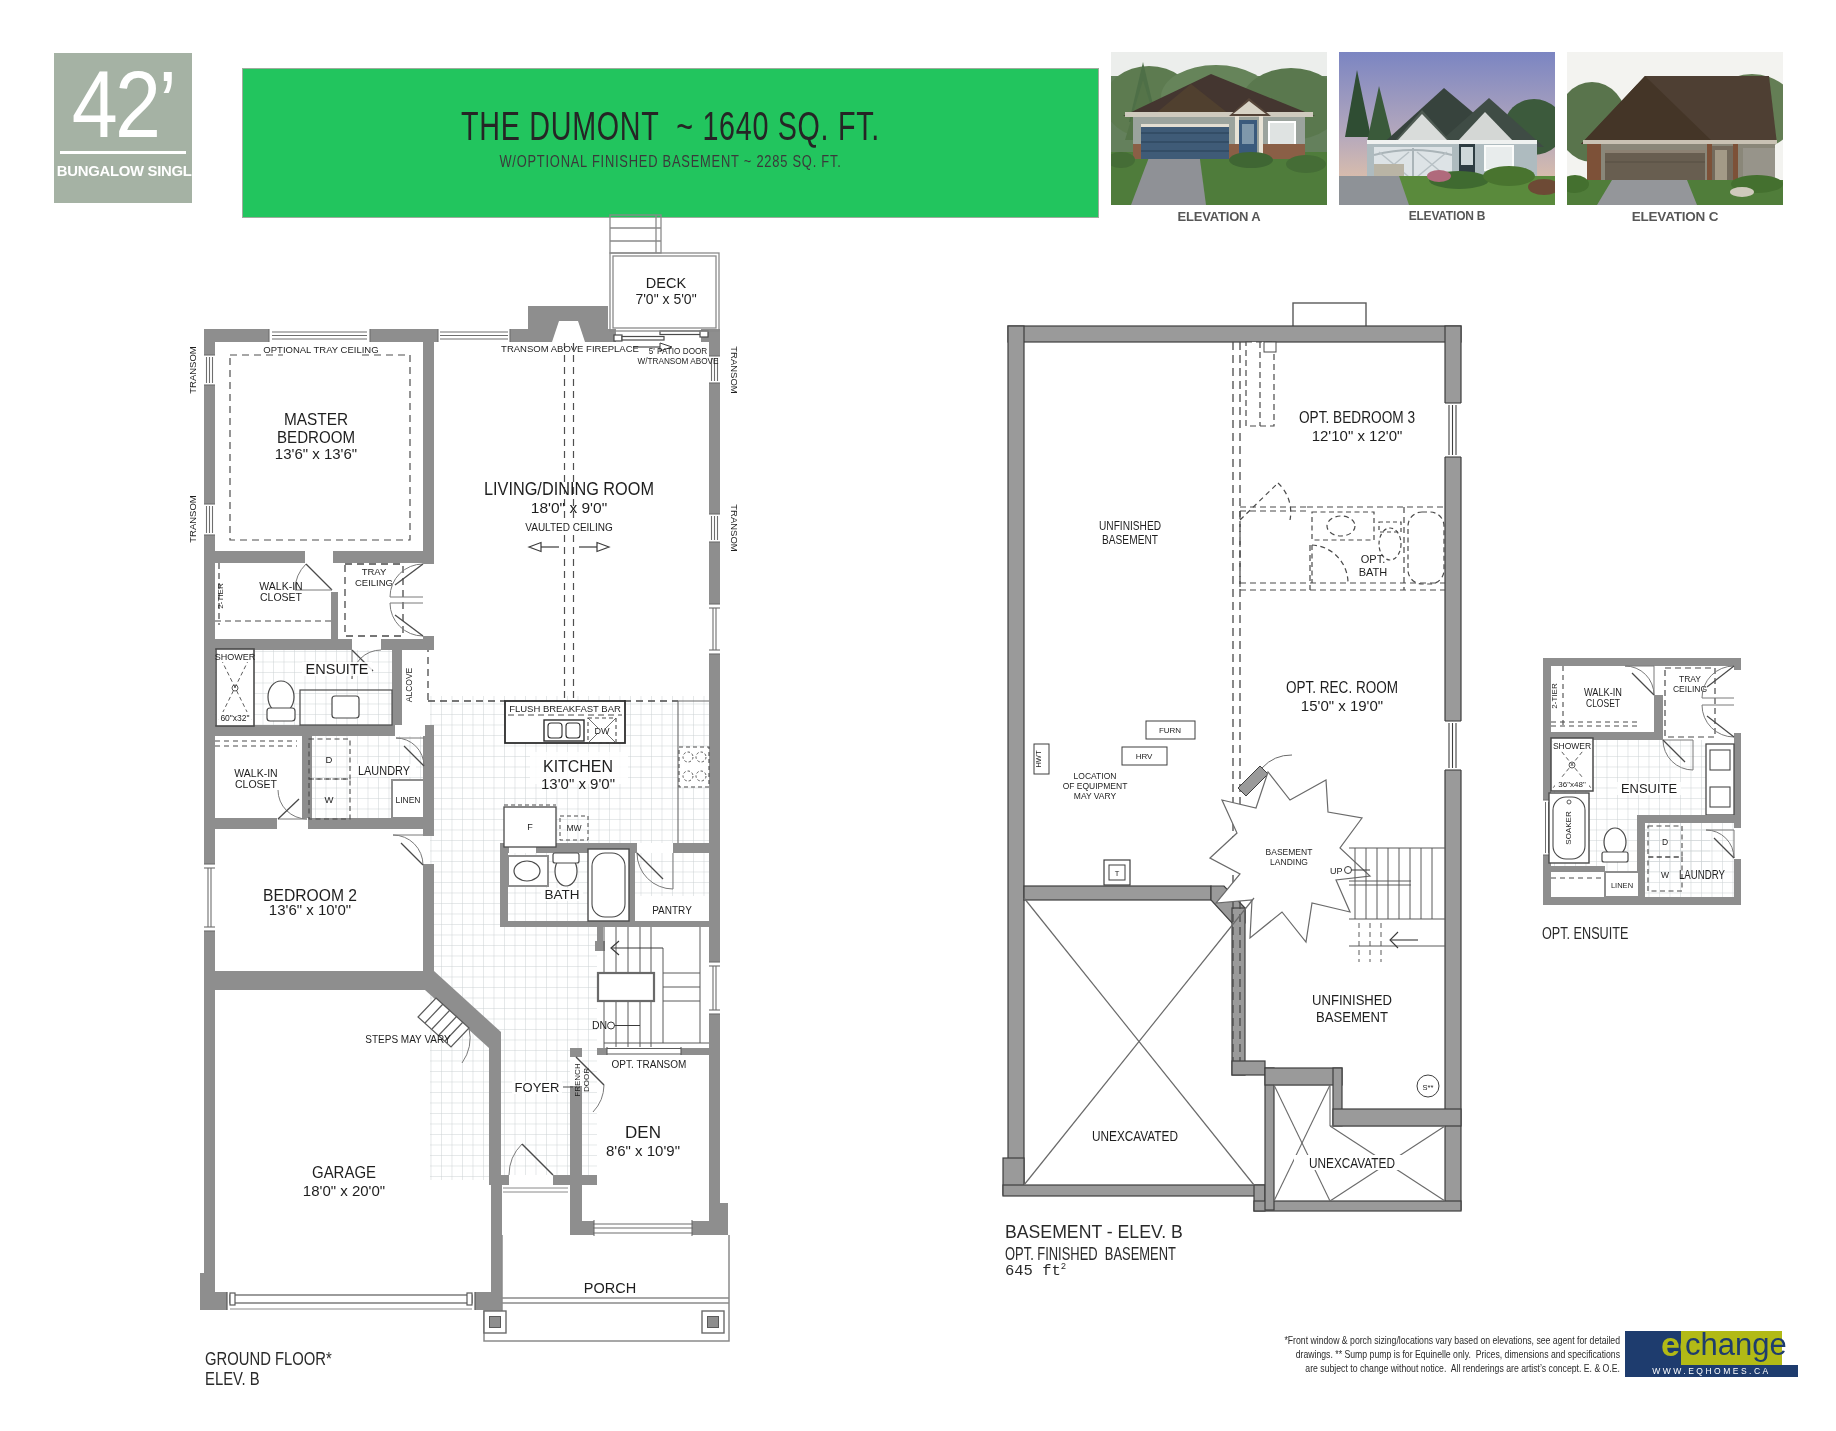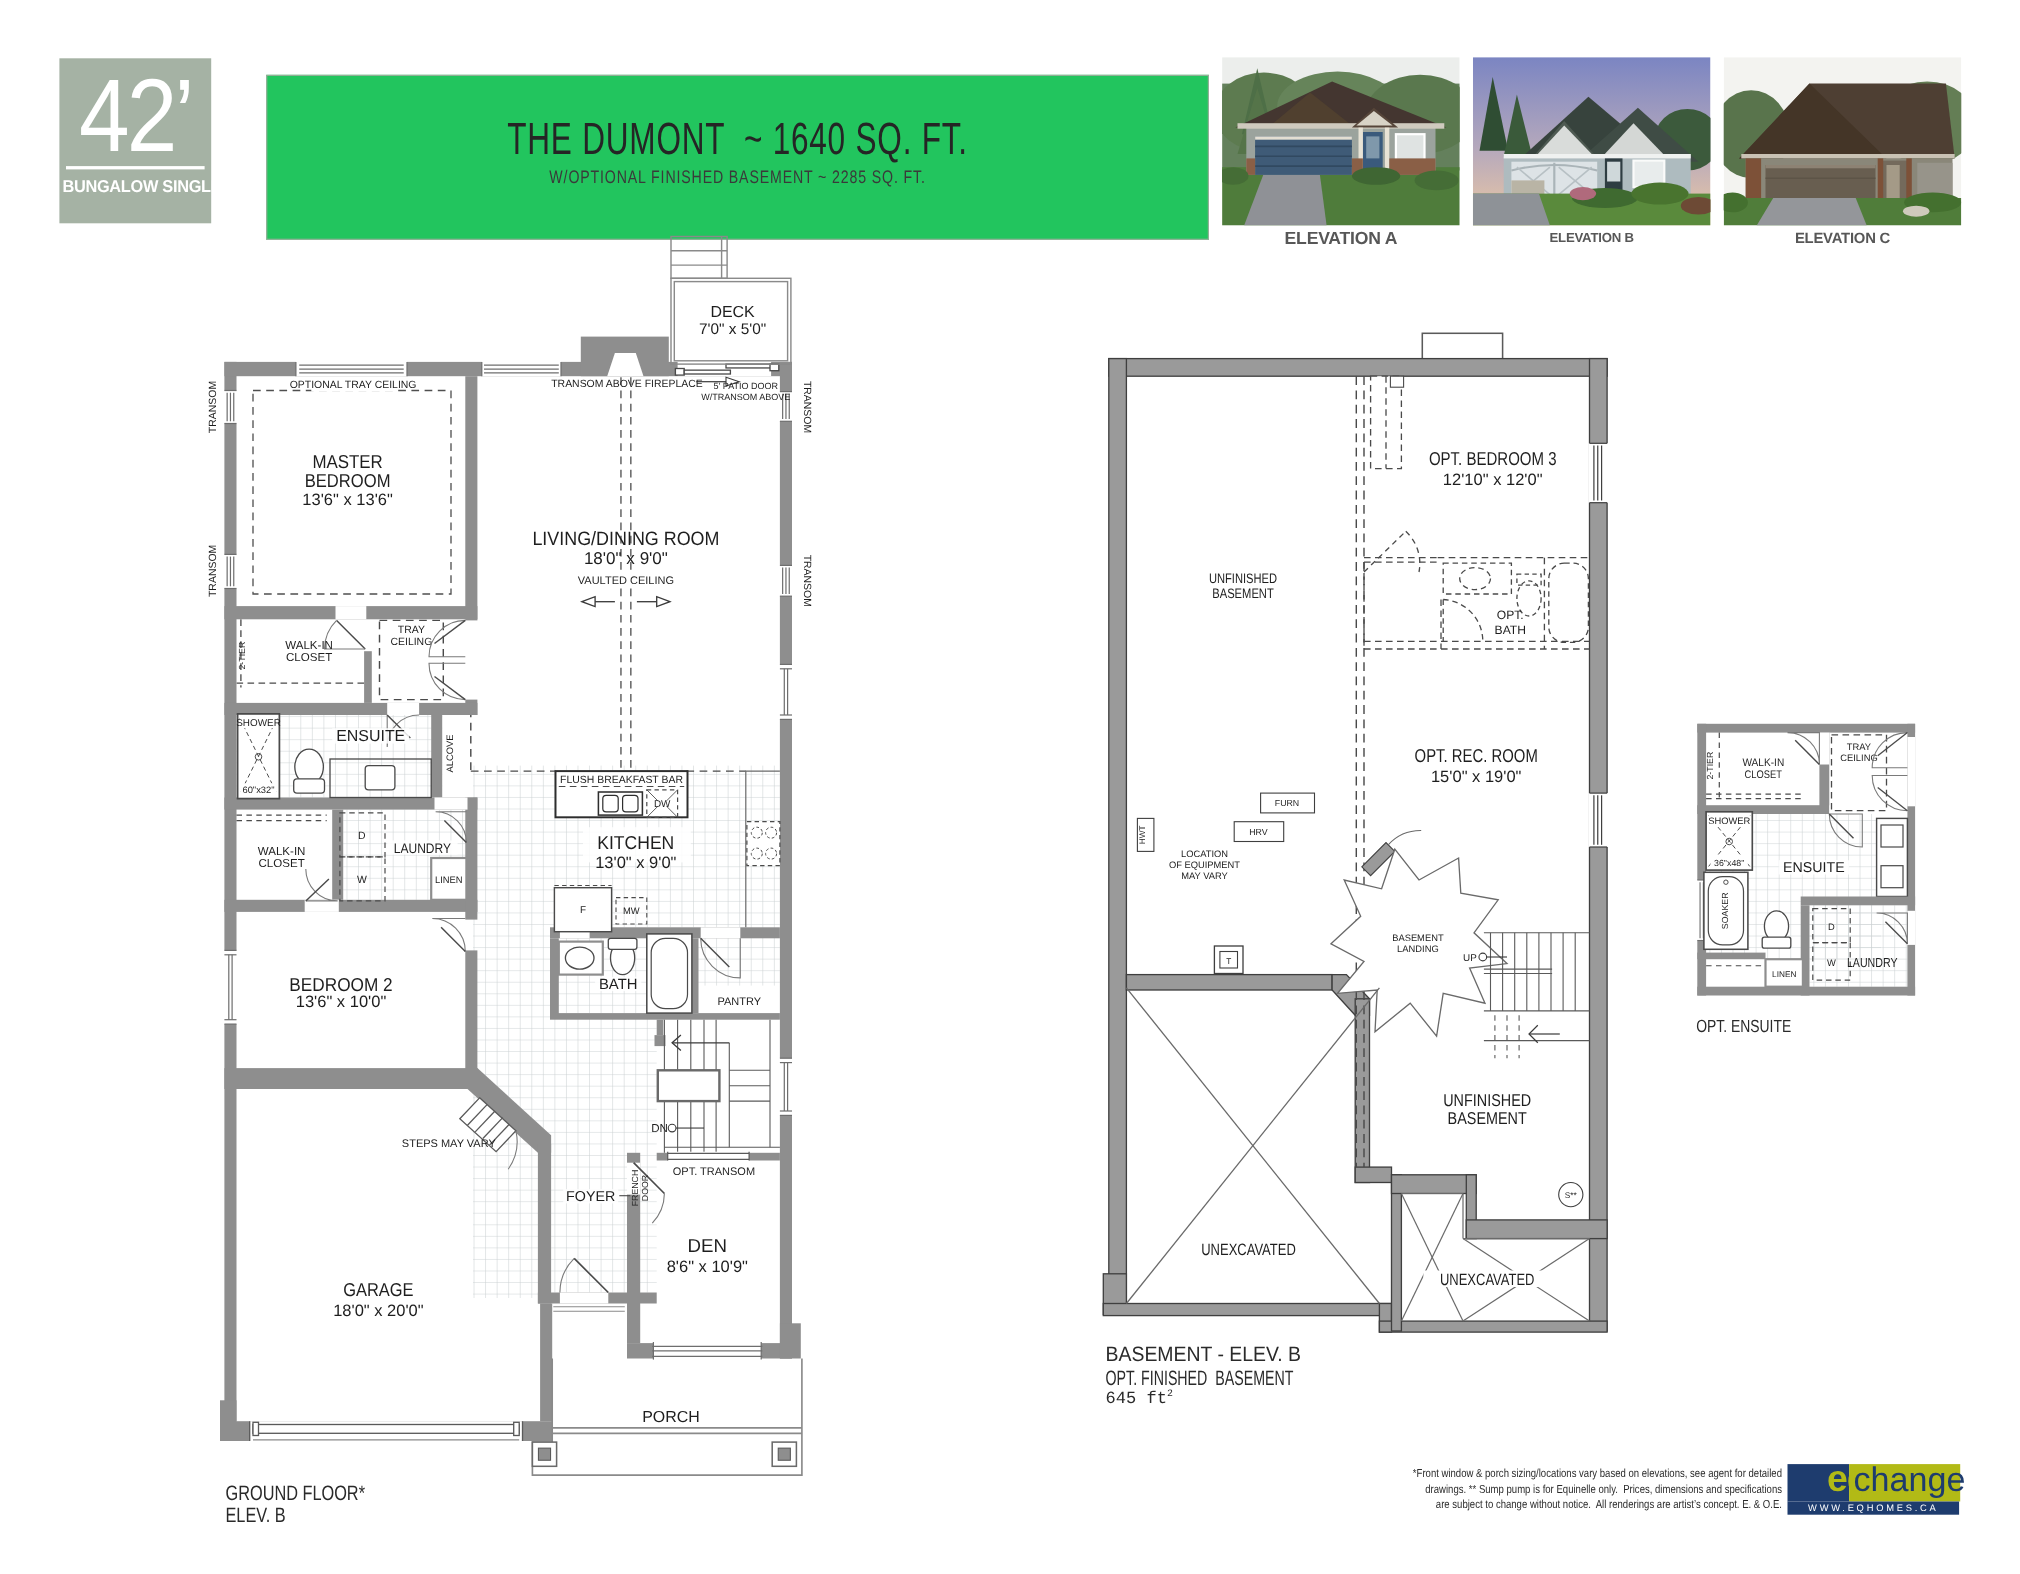--- a/index.html
+++ b/index.html
@@ -64,21 +64,21 @@
   <rect x="22" y="92" width="8" height="15" fill="#8a5f46"></rect>
   <rect x="118" y="92" width="10" height="15" fill="#8a5f46"></rect>
   <rect x="152" y="92" width="42" height="15" fill="#8a5f46"></rect>
 
   <ellipse cx="140" cy="108" rx="22" ry="8" fill="#3f6633"></ellipse>
   <ellipse cx="195" cy="112" rx="20" ry="9" fill="#456d36"></ellipse>
   <ellipse cx="10" cy="108" rx="14" ry="8" fill="#456d36"></ellipse>
 </svg>
 </div>
 
-<div class="abs" style="left:1111px;top:209px;width:216px;text-align:center;font-size:16px;font-weight:bold;color:#575757;letter-spacing:-0.2px;">ELEVATION A</div>
+<div class="abs" style="left:1111px;top:209px;width:216px;text-align:center;font-size:13px;font-weight:bold;color:#575757;letter-spacing:-0.2px;">ELEVATION A</div>
 
 <div class="abs" style="left:1339px;top:52px;width:216px;height:153px;">
 <svg width="216" height="153" viewBox="0 0 216 153">
   <defs>
     <linearGradient id="skyB" x1="0" y1="0" x2="0" y2="1">
       <stop offset="0" stop-color="#7b85c2"></stop>
       <stop offset="0.55" stop-color="#b6a9bc"></stop>
       <stop offset="1" stop-color="#eec9a2"></stop>
     </linearGradient>
   </defs>
@@ -1257,14 +1257,14 @@
 
 <div class="abs" style="left:1542px;top:925px;font-size:16px;color:#2a2a2a;transform:scaleX(0.79);transform-origin:left;white-space:nowrap;">OPT. ENSUITE</div>
 
 <div class="abs" style="left:1140px;top:1333px;width:480px;text-align:right;font-size:10.6px;color:#2b2b2b;line-height:1.33;transform:scaleX(0.82);transform-origin:right;white-space:nowrap;">*Front window &amp; porch sizing/locations vary based on elevations, see agent for detailed<br>drawings. ** Sump pump is for Equinelle only.&nbsp; Prices, dimensions and specifications<br>are subject to change without notice.&nbsp; All renderings are artist’s concept. E. &amp; O.E.</div>
 
 <div class="abs" style="left:1625px;top:1331px;width:157px;height:46px;">
   <div style="position:absolute;left:0;top:0;width:56px;height:34px;background:#1e3c6e;"></div>
   <div style="position:absolute;left:56px;top:0;width:101px;height:34px;background:#b2ba16;"></div>
   <div style="position:absolute;left:4px;top:-6px;font-size:34px;font-weight:bold;color:#b2ba16;letter-spacing:-1px;margin-left:32px;">eq</div>
   <div style="position:absolute;left:60px;top:-4px;font-size:31px;color:#1e3c6e;letter-spacing:0px;">change</div>
-  <div style="position:absolute;left:0;top:34px;width:156px;height:12px;background:#1e3c6e;color:#ffffff;font-size:8.5px;letter-spacing:2.5px;text-align:center;line-height:12px;">WWW.EQHOMES.CA</div>
+  <div style="position:absolute;left:0;top:34px;width:173px;height:12px;background:#1e3c6e;color:#ffffff;font-size:8.5px;letter-spacing:2.5px;text-align:center;line-height:12px;">WWW.EQHOMES.CA</div>
 </div>
 
 </body></html>

